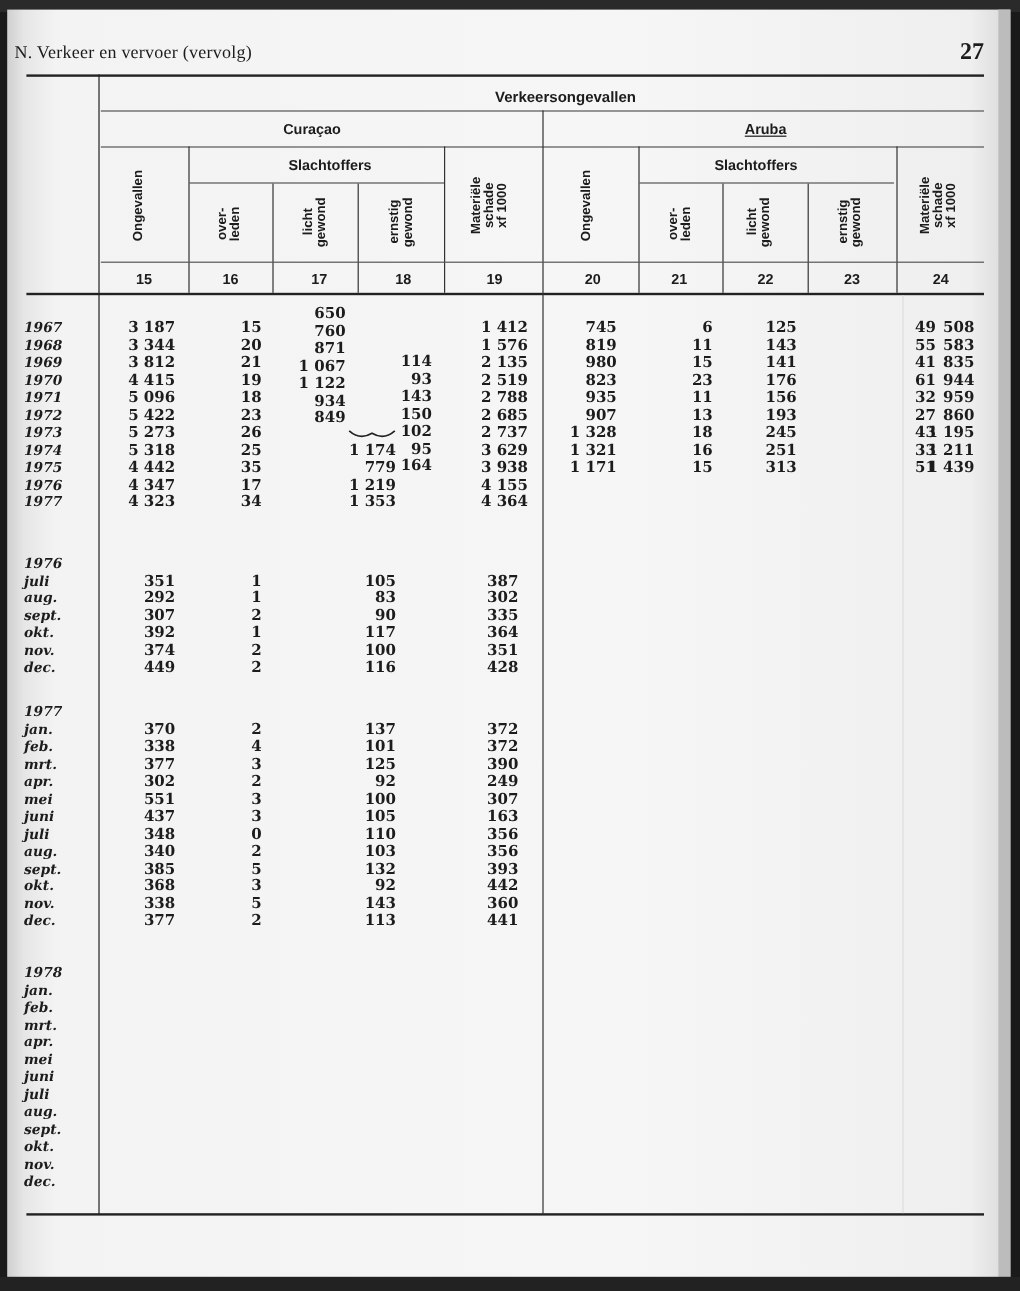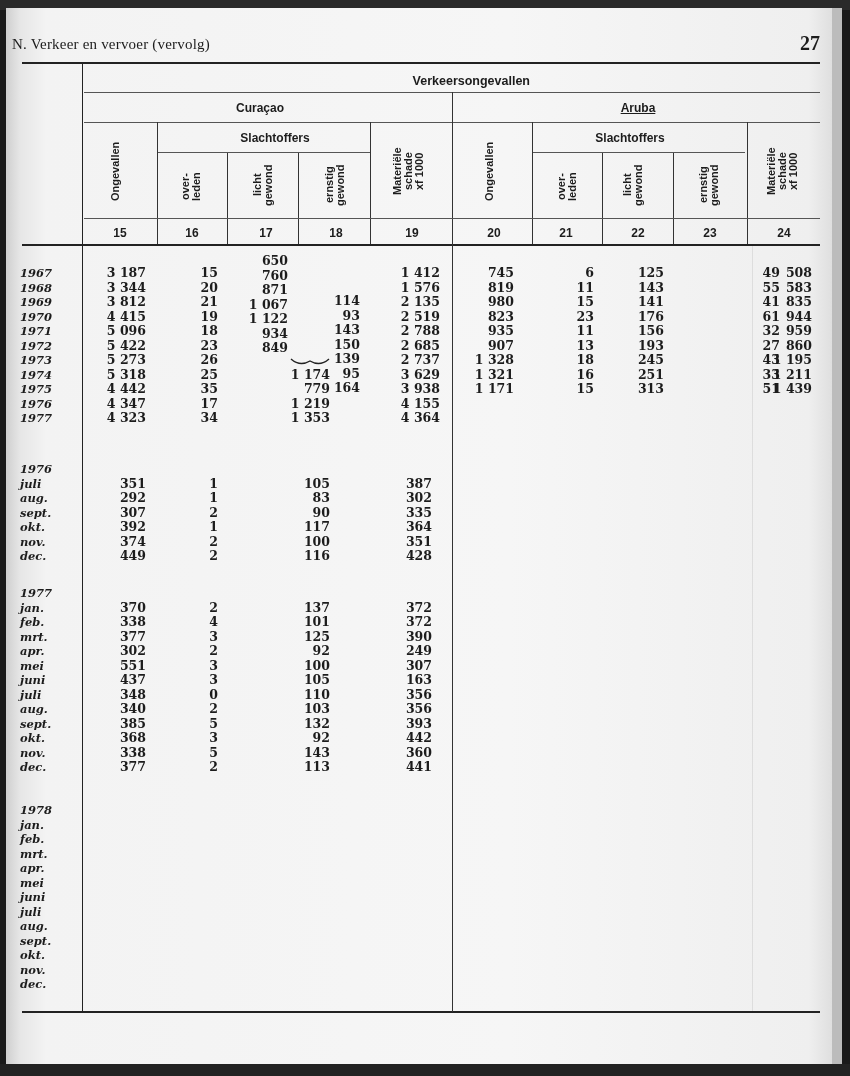--- a/index.html
+++ b/index.html
@@ -186,21 +186,21 @@
   <div>1 067</div>
   <div>1 122</div>
   <div>934</div>
   <div>849</div>
 </div>
 <div class="col" style="left:320px; width:40px; top:266px;margin-top:28px;">
   <div>114</div>
   <div>93</div>
   <div>143</div>
   <div>150</div>
-  <div>139</div>
+  <div>102</div>
   <div>95</div>
   <div>164</div>
 </div>
 <svg class="brace" viewBox="0 0 40 10">
   <path d="M1 2 Q10 10 20 4 Q30 10 39 2" fill="none" stroke="#222" stroke-width="1.4"></path>
 </svg>
 <div class="col" style="left:280px; width:50px; top:367.5px;">
   <div>1 174</div>
   <div>779</div>
   <div>1 219</div>

